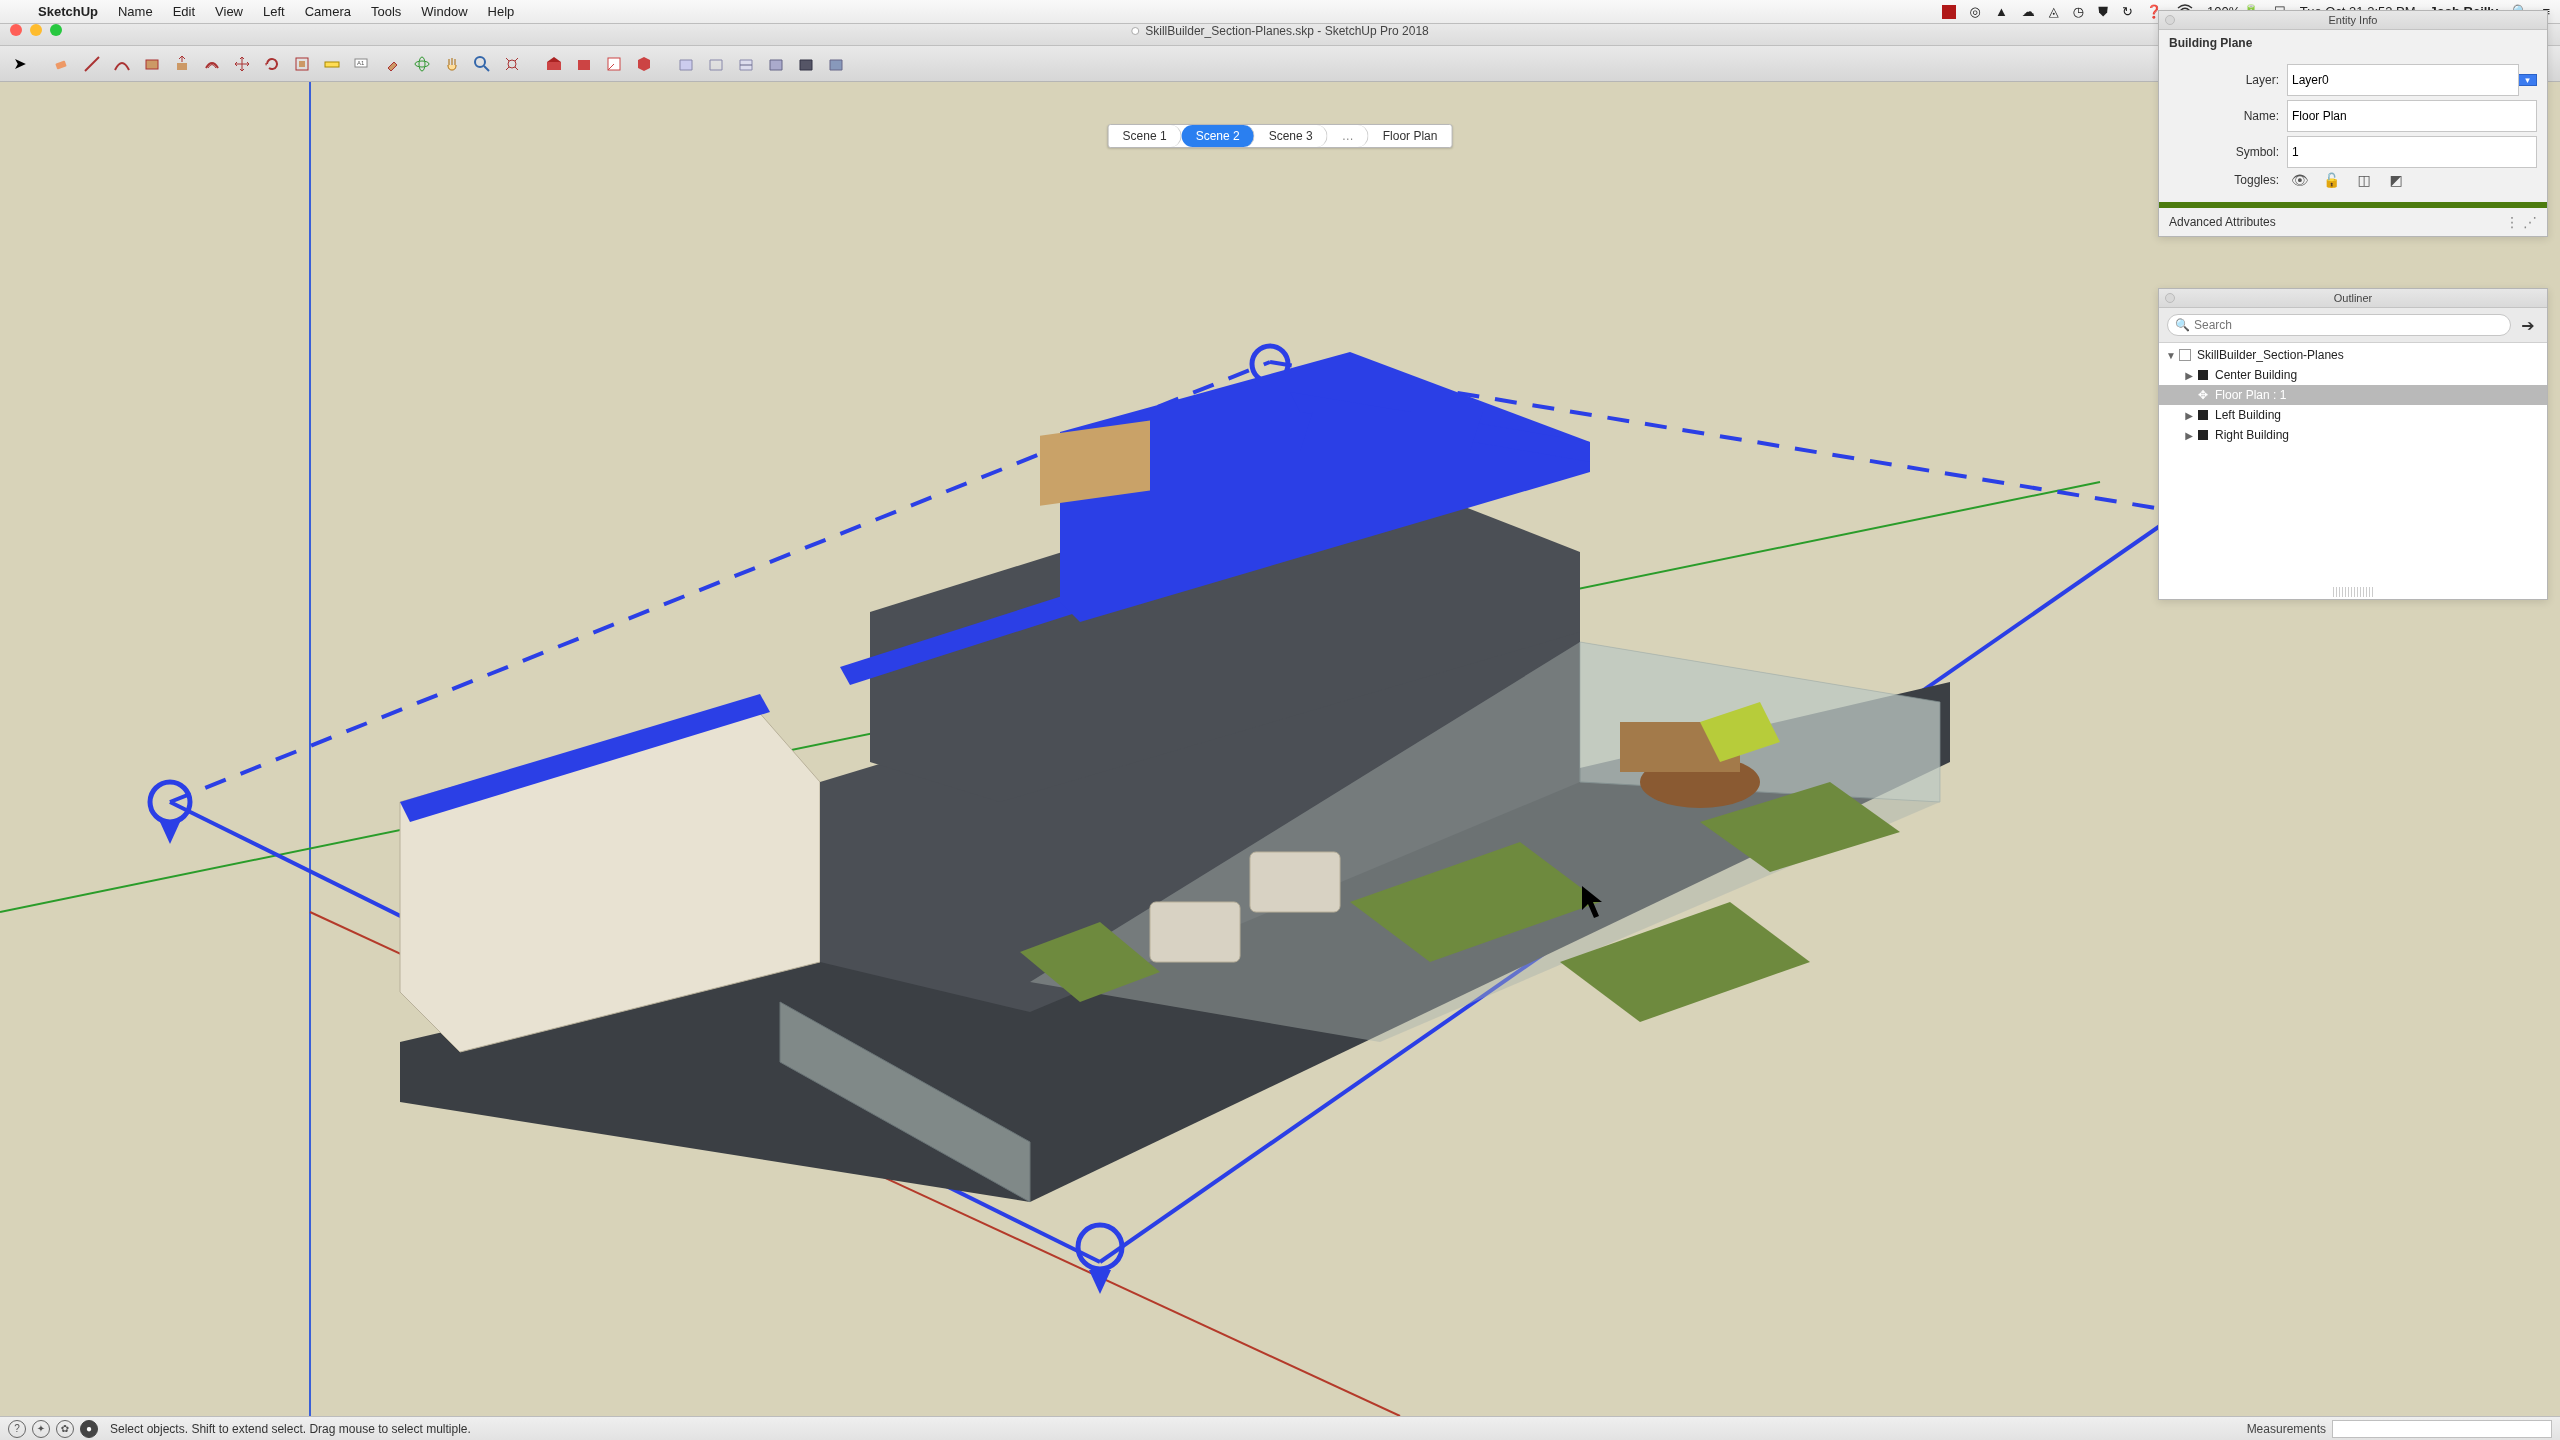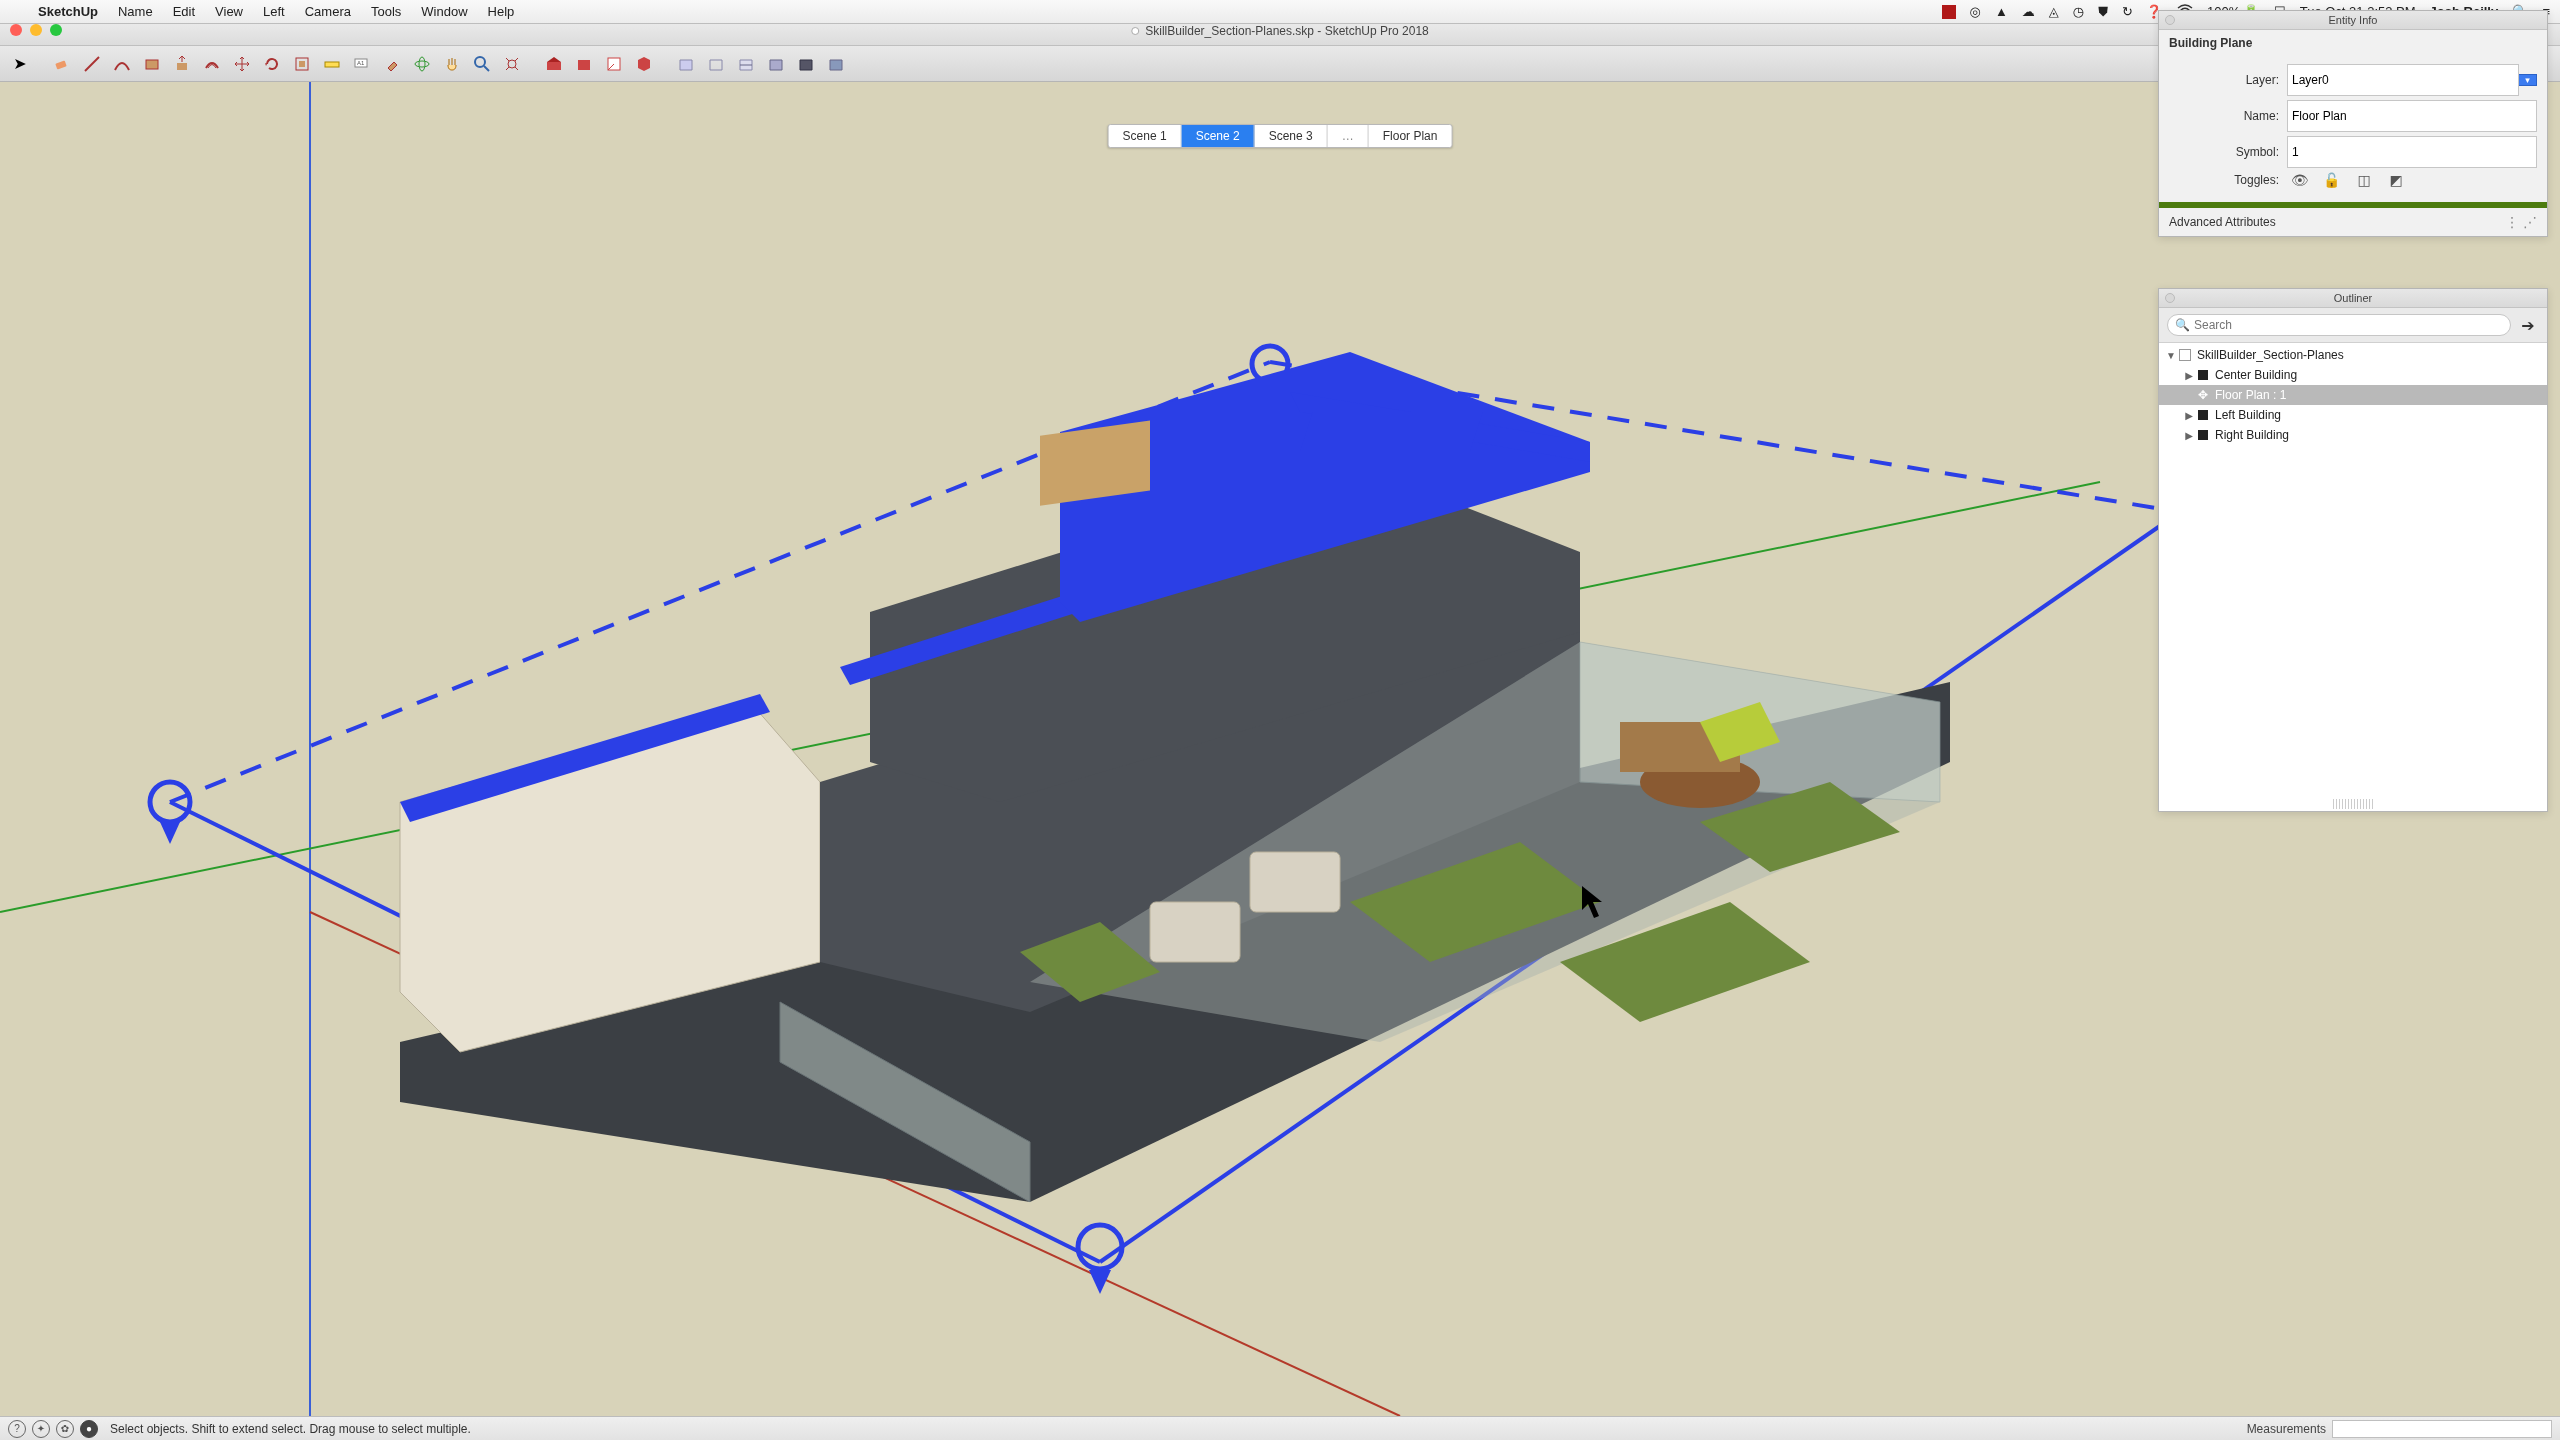--- a/index.html
+++ b/index.html
@@ -26,21 +26,21 @@
 
 .toolbar { position:absolute; top:46px; left:0; right:0; height:36px; background: linear-gradient(#e9e9e9,#d6d6d6); border-bottom:1px solid #b5b5b5; display:flex; align-items:center; padding:0 6px; gap:2px;}
 .toolbar .tool { width:28px; height:28px; display:flex; align-items:center; justify-content:center; font-size:16px; border-radius:3px; cursor:pointer; color:#555;}
 .toolbar .tool.arrow{color:#000;}
 .toolbar .sep{width:10px;}
 .toolbar .tool svg{width:20px;height:20px;}
 
 
 .viewport{position:absolute; top:82px; left:0; right:0; bottom:24px; background:#d8d3b9; overflow:hidden;}
 .scene-tabs{position:absolute; top:42px; left:50%; transform:translateX(-50%); display:flex; background:#fff; border:1px solid #b8b8b8; border-radius:3px; font-size:12px; box-shadow:0 1px 2px rgba(0,0,0,.15); z-index:5;}
-.scene-tabs .tab{padding:4px 14px; border-right:1px solid #ccc; cursor:pointer; color:#333;}
+.scene-tabs .tab{padding:4px 14px; border-right:1px solid #ccc; cursor:pointer; color:#333;border-radius:11px;}
 .scene-tabs .tab:last-child{border-right:none;}
 .scene-tabs .tab.active{background:#2a7ff0; color:#fff;}
 .scene-tabs .tab.ellipsis{color:#888;}
 
 
 .model-canvas{position:absolute; inset:0; z-index:1;}
 .model-canvas svg{width:100%;height:100%;}
 
 
 .panel{position:absolute; right:12px; width:390px; background:#f1f1f1; border:1px solid #b5b5b5; box-shadow:0 2px 8px rgba(0,0,0,.12); font-size:12px; z-index:10;}
@@ -53,21 +53,21 @@
 .entity-panel .row label{width:118px; text-align:right; padding-right:8px; color:#333;}
 .entity-panel .row .field{flex:1; display:flex; align-items:center;}
 .entity-panel select, .entity-panel input[type=text]{flex:1; height:32px; border:1px solid #c6c6c6; background:#fff; padding:0 4px; font-size:12px;}
 .entity-panel .sel-wrap{flex:1; display:flex;}
 .entity-panel .sel-btn{width:18px; background:#3b7bf0; display:flex;align-items:center;justify-content:center;color:#fff;font-size:9px;border:1px solid #2a62c8;border-left:none;}
 .entity-panel .toggles{display:flex; gap:14px; padding-left:4px;}
 .entity-panel .toggles .tg{width:18px; height:16px; display:flex;align-items:center;justify-content:center;color:#555;font-size:14px;}
 .entity-panel .adv{border-top:6px solid #4d7c0f; padding:6px 10px; color:#333; display:flex; justify-content:space-between; align-items:center;}
 .entity-panel .adv .dots{color:#888; font-size:14px; display:flex; gap:2px;}
 
-.outliner-panel{top:288px; height:524px; display:flex; flex-direction:column;}
+.outliner-panel{top:288px; height:312px; display:flex; flex-direction:column;}
 .outliner-panel .search-row{display:flex; align-items:center; padding:6px 8px; gap:6px; background:#eaeaea; border-bottom:1px solid #d0d0d0;}
 .outliner-panel .search-row .search{flex:1; position:relative;}
 .outliner-panel .search-row input{width:100%; height:22px; border:1px solid #c6c6c6; border-radius:11px; padding:0 8px 0 26px; font-size:12px; background:#fff;}
 .outliner-panel .search-row .mag{position:absolute; left:8px; top:4px; color:#999; font-size:12px;}
 .outliner-panel .search-row .arrow-btn{width:22px; height:22px; display:flex;align-items:center;justify-content:center; color:#333; font-size:16px;}
 .outliner-panel .tree{flex:1; background:#fff; overflow:auto; padding:2px 0;}
 .outliner-panel .tree .node{display:flex; align-items:center; height:20px; padding-left:6px; font-size:12px; color:#222; white-space:nowrap;}
 .outliner-panel .tree .node .disc{width:12px; text-align:center; color:#666; font-size:10px;}
 .outliner-panel .tree .node .ic{width:16px; display:flex;align-items:center;justify-content:center; margin-right:4px;}
 .outliner-panel .tree .node.selected{background:#b9b9b9; color:#fff;}

